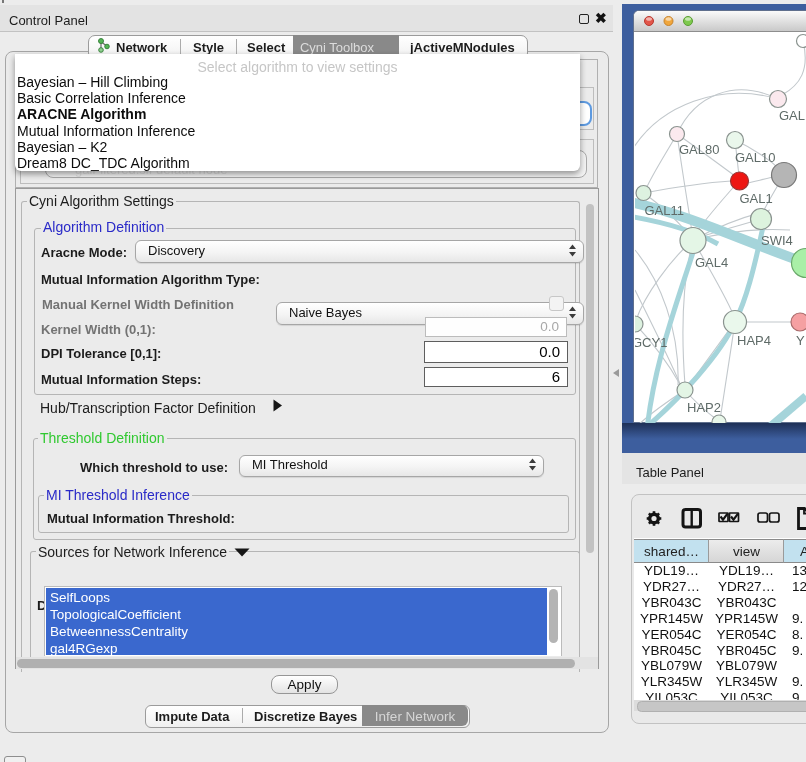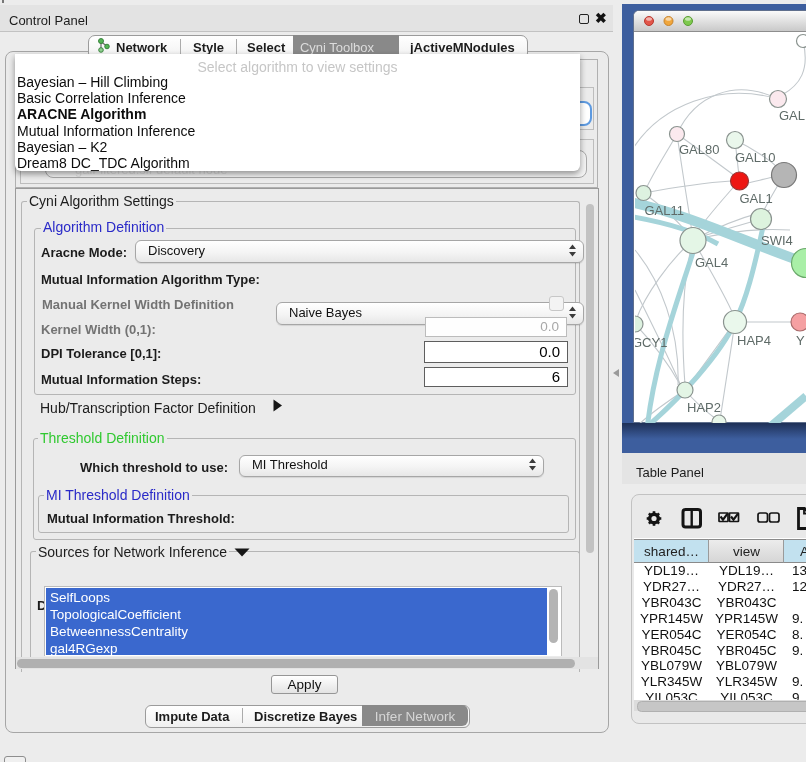--- a/index.html
+++ b/index.html
@@ -110,40 +110,40 @@
 
   <div class="ab lbl b" style="left:80px;top:460px;">Which threshold to use:</div>
   <div class="combo" style="left:239px;top:455px;width:287px;height:20px;">
     <span class="ct" style="top:1px;">MI Threshold</span>
     <svg class="ar" viewBox="0 0 9 13" style="top:2px;">
         <path d="M4.5 0.5 L8 5 L1 5 Z M4.5 12.5 L8 8 L1 8 Z" fill="#3c3c3c"></path>
       </svg>
   </div>
 
   <div class="grp" style="left:38px;top:495px;width:529px;height:36px;"></div>
-  <div class="ab gt" style="left:44px;top:487px;color:#2a2ac8;">MI Threshold Definition</div>
+  <div class="ab gt" style="left:44px;top:487px;color:#2a2ac8;">MI Threshold Inference</div>
   <div class="ab lbl b" style="left:47px;top:511px;">Mutual Information Threshold:</div>
 
   <div class="grp" style="left:30px;top:551px;width:548px;height:113px;border-bottom:none;"></div>
   <div class="ab gt" style="left:36px;top:544px;color:#1c1c1c;">Sources for Network Inference</div>
   <svg class="ab" style="left:234px;top:548px;" width="16" height="9" viewBox="0 0 16 9">
       <path d="M0.5 0.5 L15.5 0.5 L8 8.5 Z" fill="#161616"></path>
     </svg>
 
   <div class="ab lbl b" style="left:37px;top:598px;font-size:13.5px;">Data Attributes</div>
   <div class="ab" style="left:44px;top:586px;width:518px;height:70px;background:#fff;border:1px solid #bbbbbb;border-bottom:none;box-sizing:border-box;"></div>
   <div class="ab" style="left:46px;top:588px;width:501px;height:67px;background:#3a68ce;"></div>
   <div class="ab" style="left:50px;top:589px;font-size:13.5px;color:#fff;line-height:17px;">SelfLoops<br>TopologicalCoefficient<br>BetweennessCentrality<br>gal4RGexp</div>
   <div class="ab" style="left:549px;top:589px;width:9px;height:54px;background:#b4b4b4;border-radius:4.5px;"></div>
 
   <div class="ab" style="left:586px;top:204px;width:8px;height:349px;background:#c2c2c2;border-radius:4px;"></div>
   <div class="ab" style="left:16px;top:657px;width:582px;height:12px;background:#e3e3e3;"></div>
   <div class="ab" style="left:17px;top:659px;width:558px;height:9px;background:#b0b0b0;border-radius:4.5px;"></div>
 
-  <div class="ab" style="left:271px;top:675px;width:67px;height:19px;border:1px solid #969696;border-radius:3px;
+  <div class="ab" style="left:271px;top:675px;width:67px;height:19px;border:1px solid #969696;border-radius:8px;
        background:linear-gradient(#ffffff,#e3e3e3);text-align:center;font-size:13.5px;color:#111;line-height:18px;box-sizing:border-box;">Apply</div>
 
   <div class="seg" style="left:145px;top:705px;width:323px;height:21px;border-radius:6px;"></div>
   <div class="ab" style="left:362px;top:705px;width:106px;height:21px;background:#898989;border-radius:0 6px 6px 0;"></div>
   <div class="ab lbl b" style="left:155px;top:709px;">Impute Data</div>
   <div class="sep" style="left:242px;top:708px;height:15px;"></div>
   <div class="ab lbl b" style="left:254px;top:709px;">Discretize Bayes</div>
   <div class="ab" style="left:362px;top:709px;width:106px;text-align:center;font-size:13.5px;color:#d6d6d6;">Infer Network</div>
 
   <div class="ab" style="left:4px;top:756px;width:20px;height:12px;border:1.5px solid #8e8e8e;border-radius:3px;background:#f0f0f0;"></div>

